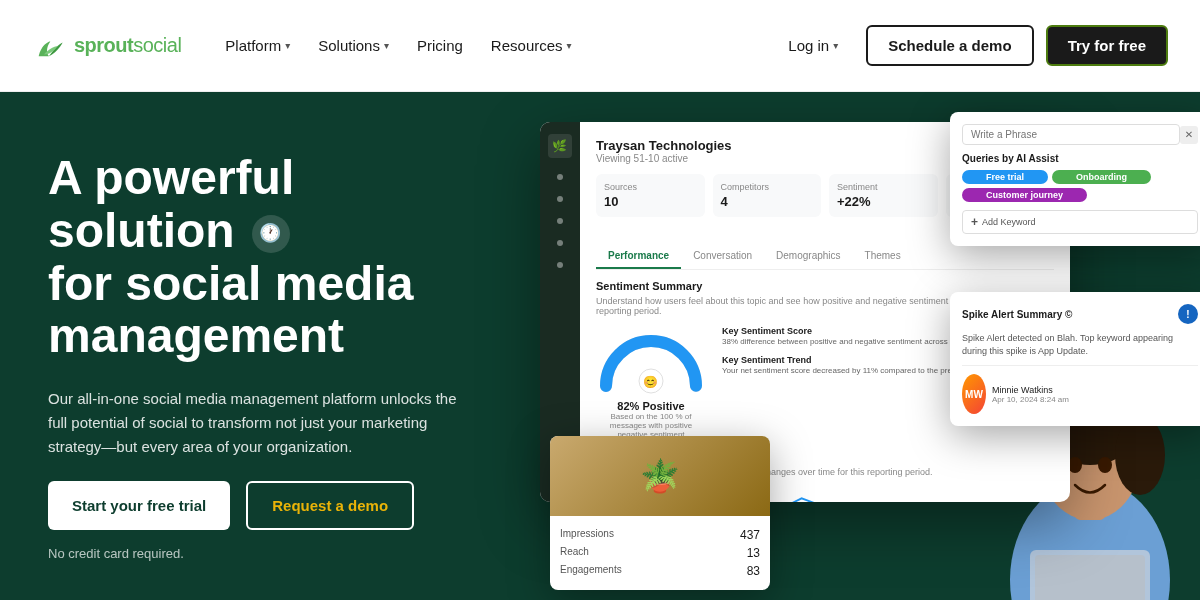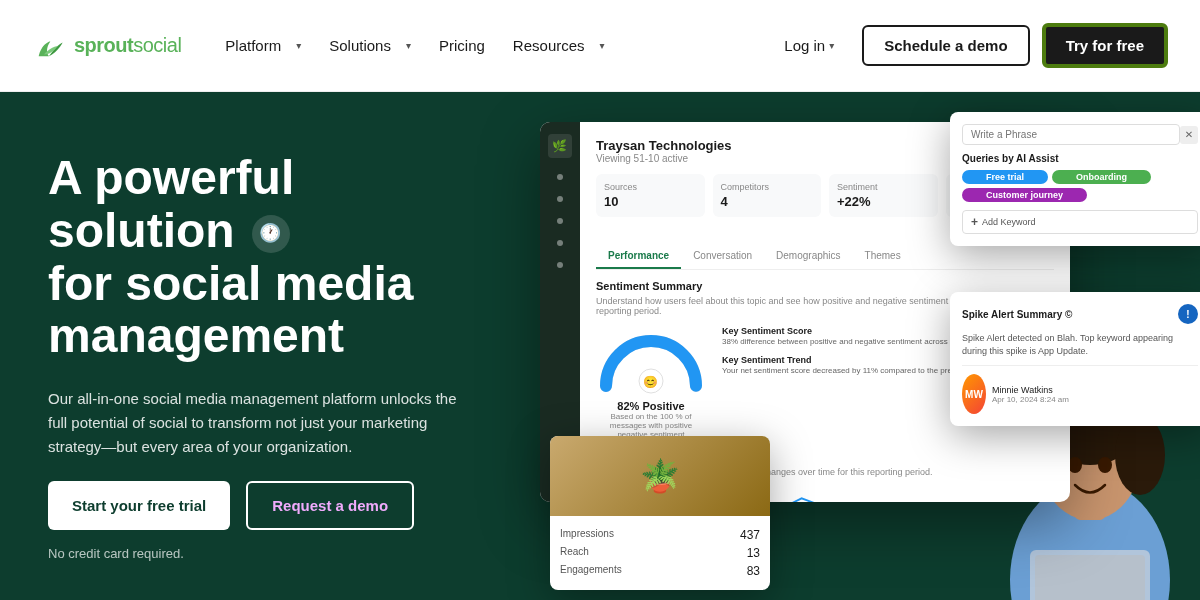--- a/index.html
+++ b/index.html
@@ -11,38 +11,38 @@
       padding: 0 32px; height: 92px; background: #fff;
       border-bottom: 1px solid #eee; position: relative; z-index: 10;
     }
     .navbar-left { display: flex; align-items: center; gap: 32px; }
     .logo { display: flex; align-items: center; gap: 8px; }
     .logo-icon { width: 34px; height: 34px; }
     .logo-text { font-size: 20px; font-weight: 700; color: #1a1a1a; letter-spacing: -0.5px; }
     .logo-text span { color: #59B259; }
     .nav-links { display: flex; align-items: center; gap: 4px; }
     .nav-item {
-      display: flex; align-items: center; gap: 15px;
+      display: flex; align-items: center; gap: 4px;
       padding: 8px 12px; font-size: 15px; font-weight: 500; color: #1a1a1a;
       cursor: pointer; border-radius: 4px;
     }
     .chevron { font-size: 10px; color: #555; }
     .navbar-right { display: flex; align-items: center; gap: 12px; }
     .btn-login {
       display: flex; align-items: center; gap: 4px;
       padding: 8px 16px; font-size: 15px; font-weight: 500; color: #1a1a1a;
       cursor: pointer; background: none; border: none;
     }
     .btn-demo {
       padding: 10px 20px; font-size: 15px; font-weight: 600; color: #1a1a1a;
       background: #fff; border: 2px solid #1a1a1a; border-radius: 6px; cursor: pointer;
     }
     .btn-free {
       padding: 10px 20px; font-size: 15px; font-weight: 600; color: #fff;
-      background: #1a1a1a; border: 4px solid #4d7c0f; border-radius: 6px; cursor: pointer;
+      background: #1a1a1a; border: 2px solid #4d7c0f; border-radius: 6px; cursor: pointer;
     }
 
     
     .hero {
       display: flex; height: 528px; background: #0d3d2e; position: relative; overflow: hidden;
     }
     .hero-left {
       width: 520px; padding: 60px 48px 40px 48px; flex-shrink: 0; z-index: 2;
     }
     .hero-title {
@@ -56,21 +56,21 @@
     .hero-desc {
       font-size: 15px; color: rgba(255,255,255,0.85); line-height: 1.6; margin-bottom: 22px;
       max-width: 420px;
     }
     .hero-buttons { display: flex; gap: 16px; margin-bottom: 16px; }
     .btn-trial {
       padding: 14px 24px; font-size: 15px; font-weight: 600; color: #0d3d2e;
       background: #fff; border: none; border-radius: 6px; cursor: pointer;
     }
     .btn-request {
-      padding: 14px 24px; font-size: 15px; font-weight: 600; color: #f0abfc;
+      padding: 14px 24px; font-size: 15px; font-weight: 600; color: #eab308;
       background: transparent; border: 2px solid #fff; border-radius: 6px; cursor: pointer;
     }
     .no-cc { font-size: 13px; color: rgba(255,255,255,0.7); margin-bottom: 40px; }
 
     
     .g2-section { display: flex; flex-direction: column; gap: 8px; }
     .g2-badge { display: flex; align-items: center; gap: 10px; }
     .g2-icon {
       width: 36px; height: 36px; background: #ff492c; border-radius: 50%;
       display: flex; align-items: center; justify-content: center;

